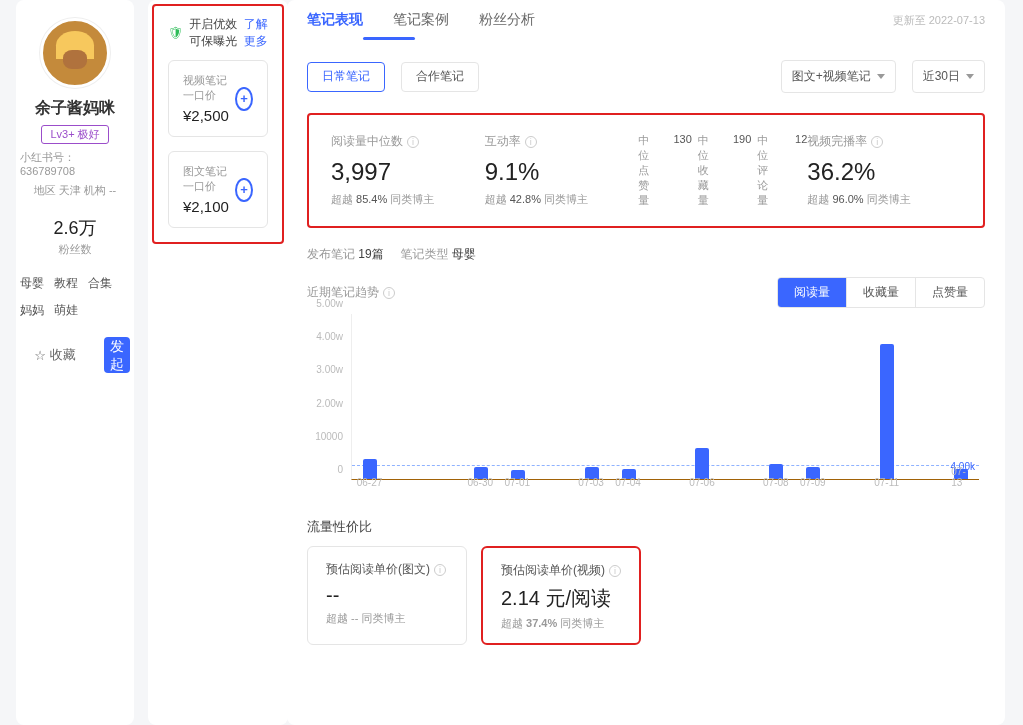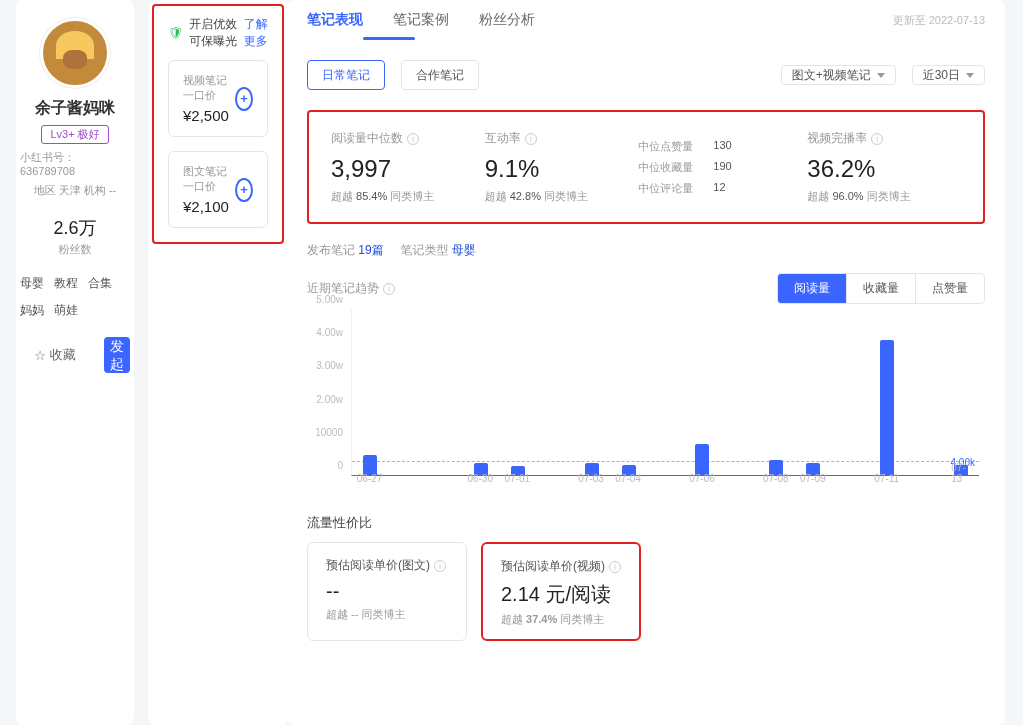--- a/index.html
+++ b/index.html
@@ -51,37 +51,37 @@
   
   .right { flex:1; padding:0 18px 0 0; overflow:hidden; }
   .panel { background:#fff; border-radius:8px; padding:0 20px 0 20px; height:725px; overflow:hidden;}
   .tabbar { display:flex; gap:30px; height:40px; align-items:center; font-size:14px; color:#666; position:relative;}
   .tabbar .tab.active { color:var(--blue); font-weight:600;}
   .tabbar .tab.active::after { content:""; position:absolute; bottom:0; width:52px; height:3px; background:var(--blue); border-radius:2px; }
   .tabbar .updated { margin-left:auto; font-size:11px; color:#bbb; }
   .filters { display:flex; align-items:center; gap:16px; margin:20px 0; }
   .pill { height:30px; padding:0 14px; border:1px solid var(--border); border-radius:4px; display:inline-flex; align-items:center; font-size:12px; color:#555; cursor:pointer;}
   .pill.active { border-color:var(--blue); color:var(--blue);}
-  .select { height:20px; padding:0 10px; border:1px solid var(--border); border-radius:4px; display:inline-flex; align-items:center; gap:6px; font-size:12px; color:#555; cursor:pointer;}
+  .select { height:33px; padding:0 10px; border:1px solid var(--border); border-radius:4px; display:inline-flex; align-items:center; gap:6px; font-size:12px; color:#555; cursor:pointer;}
   .select::after { content:""; width:0;height:0;border-left:4px solid transparent;border-right:4px solid transparent;border-top:5px solid #999;}
   .filters .spacer { flex:1; }
 
   .kpi-box { border:2px solid var(--red); border-radius:4px; padding:18px 22px; display:flex; }
   .kpi { flex:1; }
   .kpi .kl { font-size:12px; color:var(--gray); display:flex; align-items:center; gap:4px;}
   .kpi .kv { font-size:24px; color:#222; margin:8px 0 6px 0;}
   .kpi .kc { font-size:11px; color:var(--gray); }
   .kpi .kc b { color:#555; font-weight:500;}
-  .kpi.tbl { flex:1.1; font-size:11px; color:var(--gray); display:flex; flex-direction:column; justify-content:center; gap:6px;}
+  .kpi.tbl { flex:1.1; font-size:11px; color:var(--gray); display:flex; flex-direction:row; justify-content:center; gap:6px;}
   .kpi.tbl .row { display:flex; gap:20px;}
   .kpi.tbl .row .v { color:#555;}
   .info-icon { width:12px;height:12px;border:1px solid #ccc;border-radius:50%;display:inline-flex;align-items:center;justify-content:center;font-size:9px;color:#ccc;}
 
   .meta-line { margin:18px 0 4px 0; font-size:12px; color:var(--gray);}
-  .meta-line .dark { color:#1d4ed8;text-align:right; }
+  .meta-line .dark { color:#404040;text-align:right; }
 
   .trendbar { display:flex; align-items:center; margin:14px 0 6px 0;}
   .trendbar .title { font-size:12px; color:var(--gray); display:flex; align-items:center; gap:4px;}
   .trendbar .seg { margin-left:auto; display:flex; border:1px solid var(--border); border-radius:4px; overflow:hidden;}
   .trendbar .seg span { padding:6px 16px; font-size:12px; color:#555; cursor:pointer; }
   .trendbar .seg span + span { border-left:1px solid var(--border);}
   .trendbar .seg span.active { background:var(--blue); color:#fff;}
 
   .chart { height:190px; position:relative; margin-top:4px;}
   .chart .yaxis { position:absolute; left:0; top:0; bottom:24px; width:40px;}

